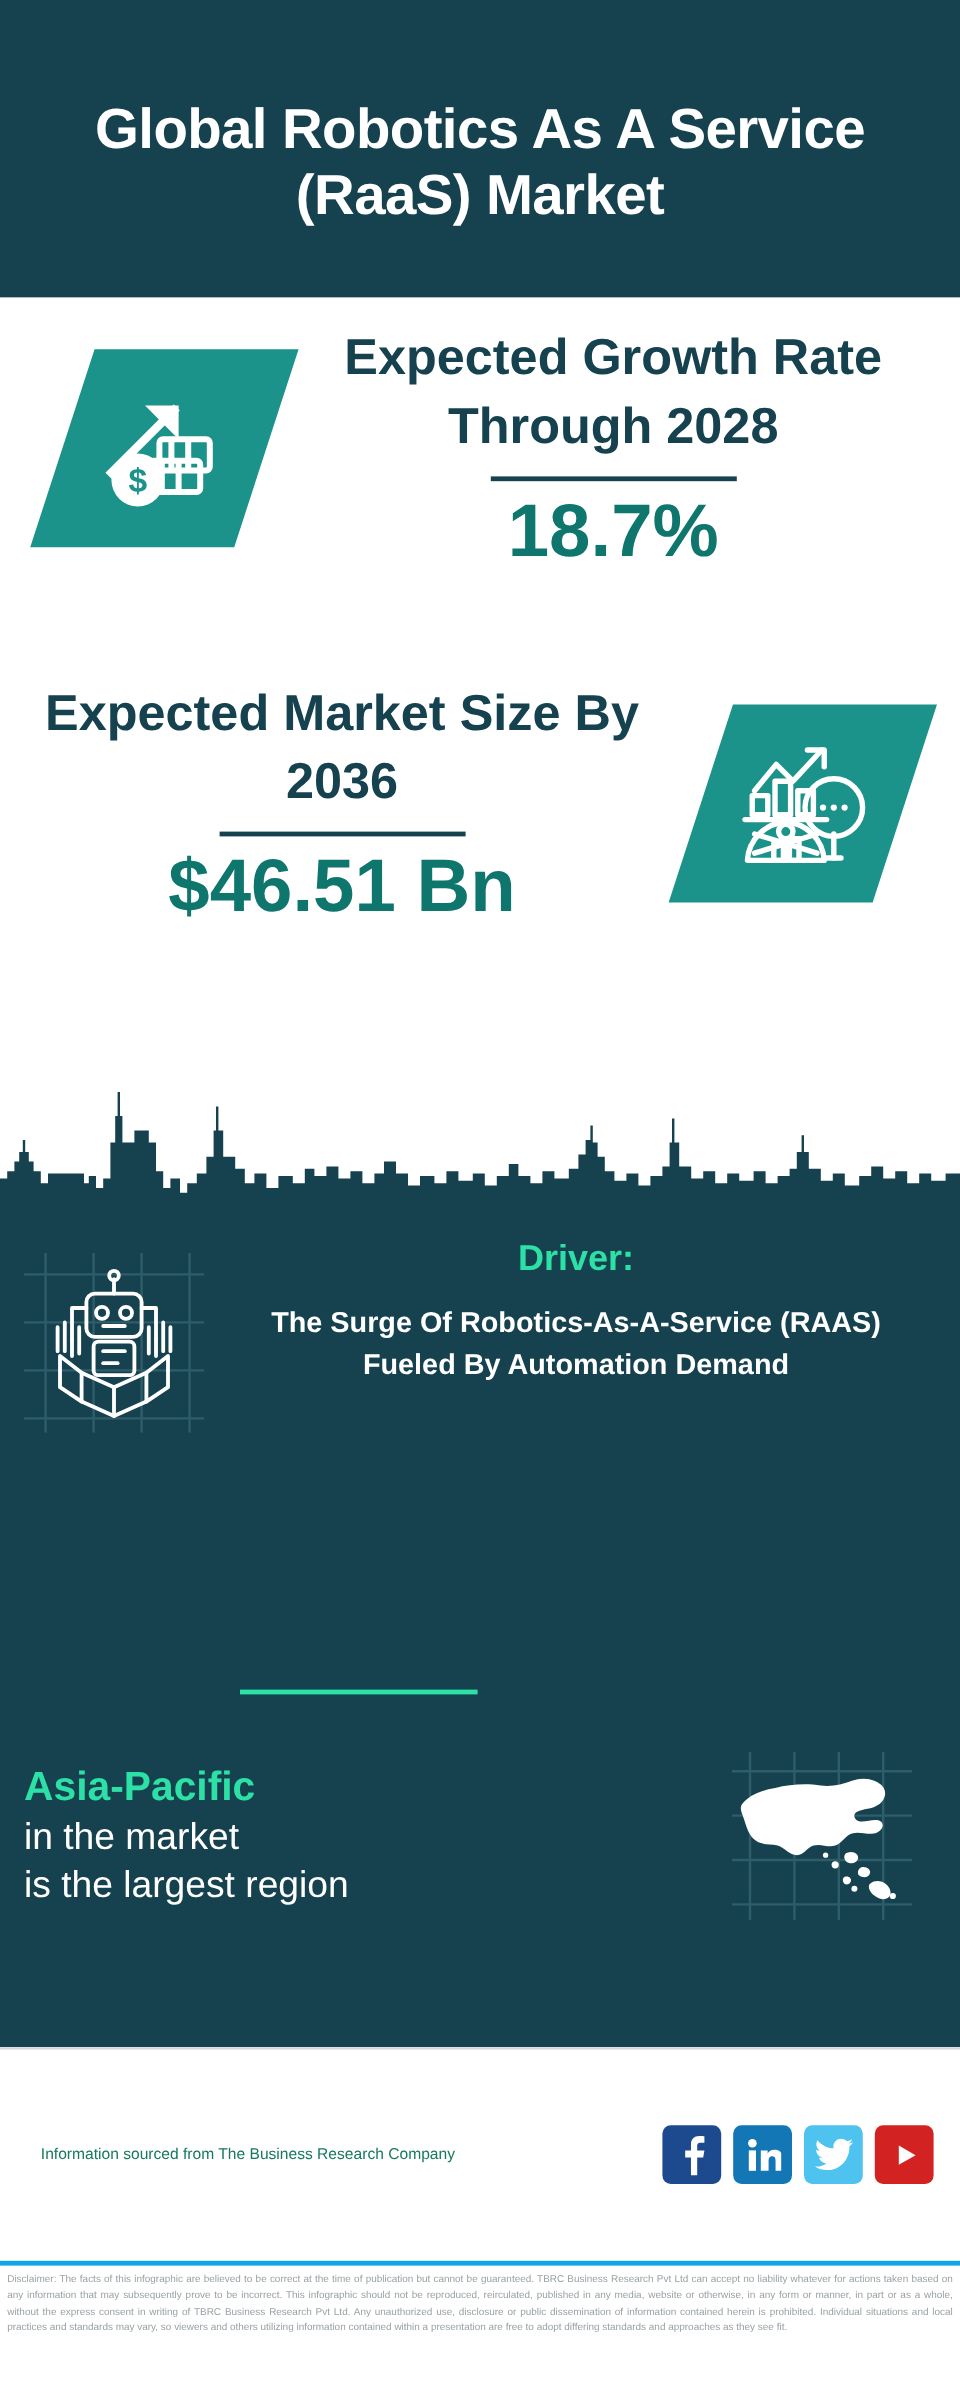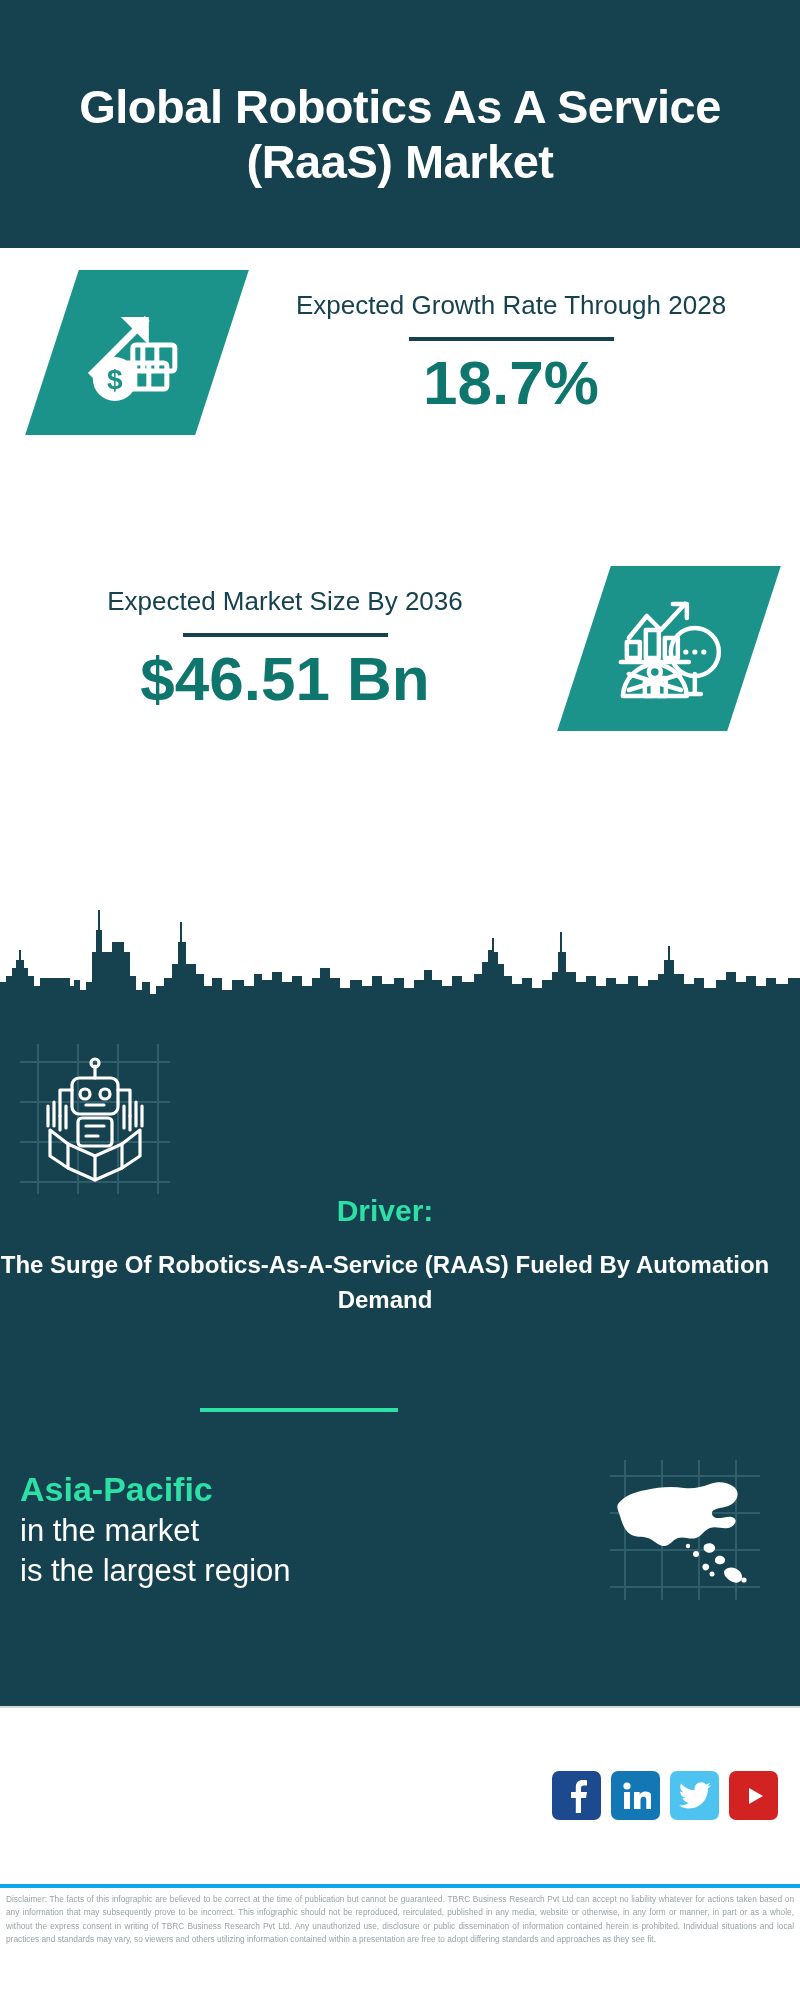--- a/index.html
+++ b/index.html
@@ -60,22 +60,22 @@
     flex:0 0 auto;
   }
   .para > svg { transform:skewX(18deg); }
 
   .row1 .para { margin-left:52px; }
   .row2 .para { margin-left:14px; }
 
   .stat-text { flex:1; text-align:center; }
   .stat-label {
     color:#16424f;
-    font-size:26px;
-    font-weight:normal;
+    font-size:42px;
+    font-weight:bold;
     line-height:1.35;
   }
   .stat-rule {
     width:205px;
     height:4px;
     background:#16424f;
     margin:14px auto 8px auto;
   }
   .stat-value {
     color:#0f766e;
@@ -108,21 +108,20 @@
     height:708px;
     background:#16424f;
   }
 
   .driver-block {
     position:absolute;
     top:142px;
     left:0; width:800px;
     display:flex;
     align-items:flex-start;
-    flex-direction:column;
   }
   .robot-icon-box {
     width:190px;
     flex:0 0 auto;
     display:flex;
     justify-content:center;
     padding-top:12px;
   }
   .driver-text { flex:1; text-align:center; padding-right:30px; }
   .driver-title {
@@ -408,20 +407,21 @@
           <circle cx="134" cy="120" r="2.6"></circle>
         </g>
       </svg>
     </div>
   </div>
 
 </div>
 
 <div class="source-bar">
   <div class="source-text">
+    <div>Information sourced from The Business Research Company</div>
   </div>
   <div class="socials">
     <a class="sbtn fb">
       <svg width="26" height="34" viewBox="0 0 26 34">
           <path fill="#ffffff" d="M17 34V19h5l1-6h-6V9.5c0-1.7.5-2.9 3-2.9h3V1.2C22.4 1.1 20.7 1 18.7 1 14.6 1 11.8 3.5 11.8 8.1V13H7v6h4.8v15z"></path>
         </svg>
     </a>
     <a class="sbtn li">
       <svg width="30" height="30" viewBox="0 0 30 30">
           <g fill="#ffffff">

